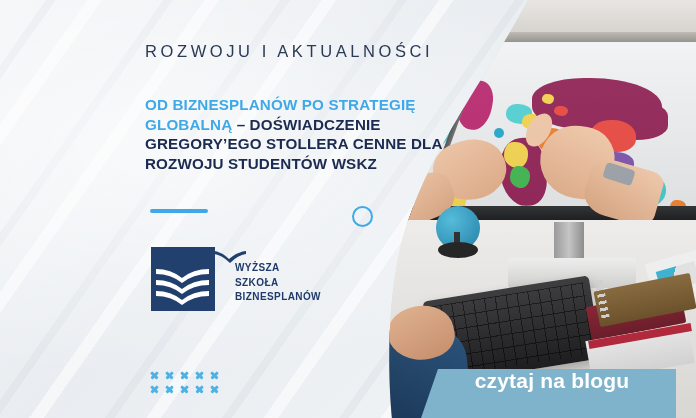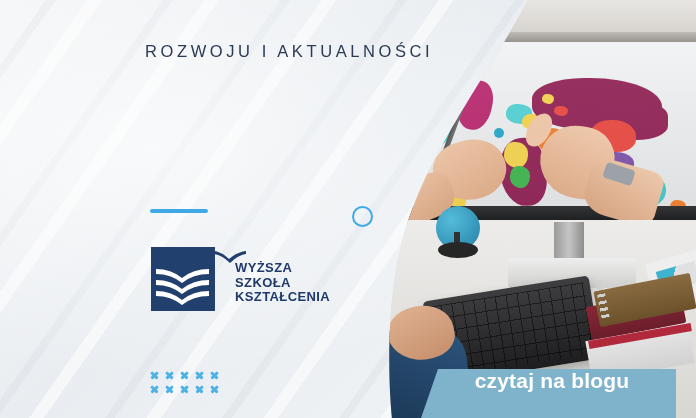--- a/index.html
+++ b/index.html
@@ -217,21 +217,21 @@
     position:absolute; left:352px; top:206px; width:21px; height:21px;
     border:2.2px solid #3fa9e8; border-radius:50%;
   }
 
   
   .logo { position:absolute; left:151px; top:247px; }
   .logo-mark { position:absolute; left:0; top:0; width:64px; height:64px; }
   .logo-bird { position:absolute; left:62px; top:2px; width:34px; height:18px; }
   .logo-text {
     position:absolute; left:84px; top:14px;
-    font-size:13px; font-weight:700; line-height:14.6px;
+    font-size:10px; font-weight:700; line-height:14.6px;
     color:#1f3a6b; letter-spacing:.4px;
   }
 
   
   .xpat { position:absolute; left:150px; top:371px; }
   .xrow { display:flex; gap:6px; margin-bottom:5px; }
   .xmark { width:9px; height:9px; position:relative; }
   .xmark:before, .xmark:after {
     content:""; position:absolute; left:0; top:3.2px; width:9px; height:2.6px;
     background:#4fb2e4; border-radius:1px;
@@ -319,37 +319,38 @@
       <div class="ph-nb3-edge"></div>
       <div class="ph-mouse"></div>
       <div class="ph-arm-bl"></div>
       <div class="ph-hand-bl"></div>
       <div class="ph-soft"></div>
     </div>
   </div>
 
   <div class="kicker">ROZWOJU I AKTUALNOŚCI</div>
 
+  <div class="headline"><span class="hl-accent">OD BIZNESPLANÓW PO STRATEGIĘ GLOBALNĄ</span><span> – DOŚWIADCZENIE GREGORY’EGO STOLLERA CENNE DLA ROZWOJU STUDENTÓW WSKZ</span></div>
 
   <div class="rule"></div>
   <div class="ring"></div>
 
   <div class="logo">
     <svg class="logo-mark" viewBox="0 0 64 64">
       <rect x="0" y="0" width="64" height="64" fill="#22406e"></rect>
       <path d="M5 22 Q20 22 31 31 Q42 22 58 22 L58 27 Q42 27 31 36 Q20 27 5 27 Z" fill="#ffffff"></path>
       <path d="M5 33 Q20 33 31 42 Q42 33 58 33 L58 38 Q42 38 31 47 Q20 38 5 38 Z" fill="#ffffff"></path>
       <path d="M5 44 Q20 44 31 53 Q42 44 58 44 L58 49 Q42 49 31 58 Q20 49 5 49 Z" fill="#ffffff"></path>
     </svg>
     <svg class="logo-bird" viewBox="0 0 34 18">
       <path d="M1 2 Q9 3 16 10 Q24 3 33 2 L33 5 Q25 6 17 14 Q9 6 1 5 Z" fill="#22406e"></path>
     </svg>
     <div class="logo-text">
       <div>WYŻSZA SZKOŁA</div>
-      <div>KSZTAŁCENIA</div>
+      <div>BIZNESPLANÓW</div>
     </div>
   </div>
 
   <div class="xpat">
     <div class="xrow">
       <span class="xmark"></span>
       <span class="xmark"></span>
       <span class="xmark"></span>
       <span class="xmark"></span>
       <span class="xmark"></span>

